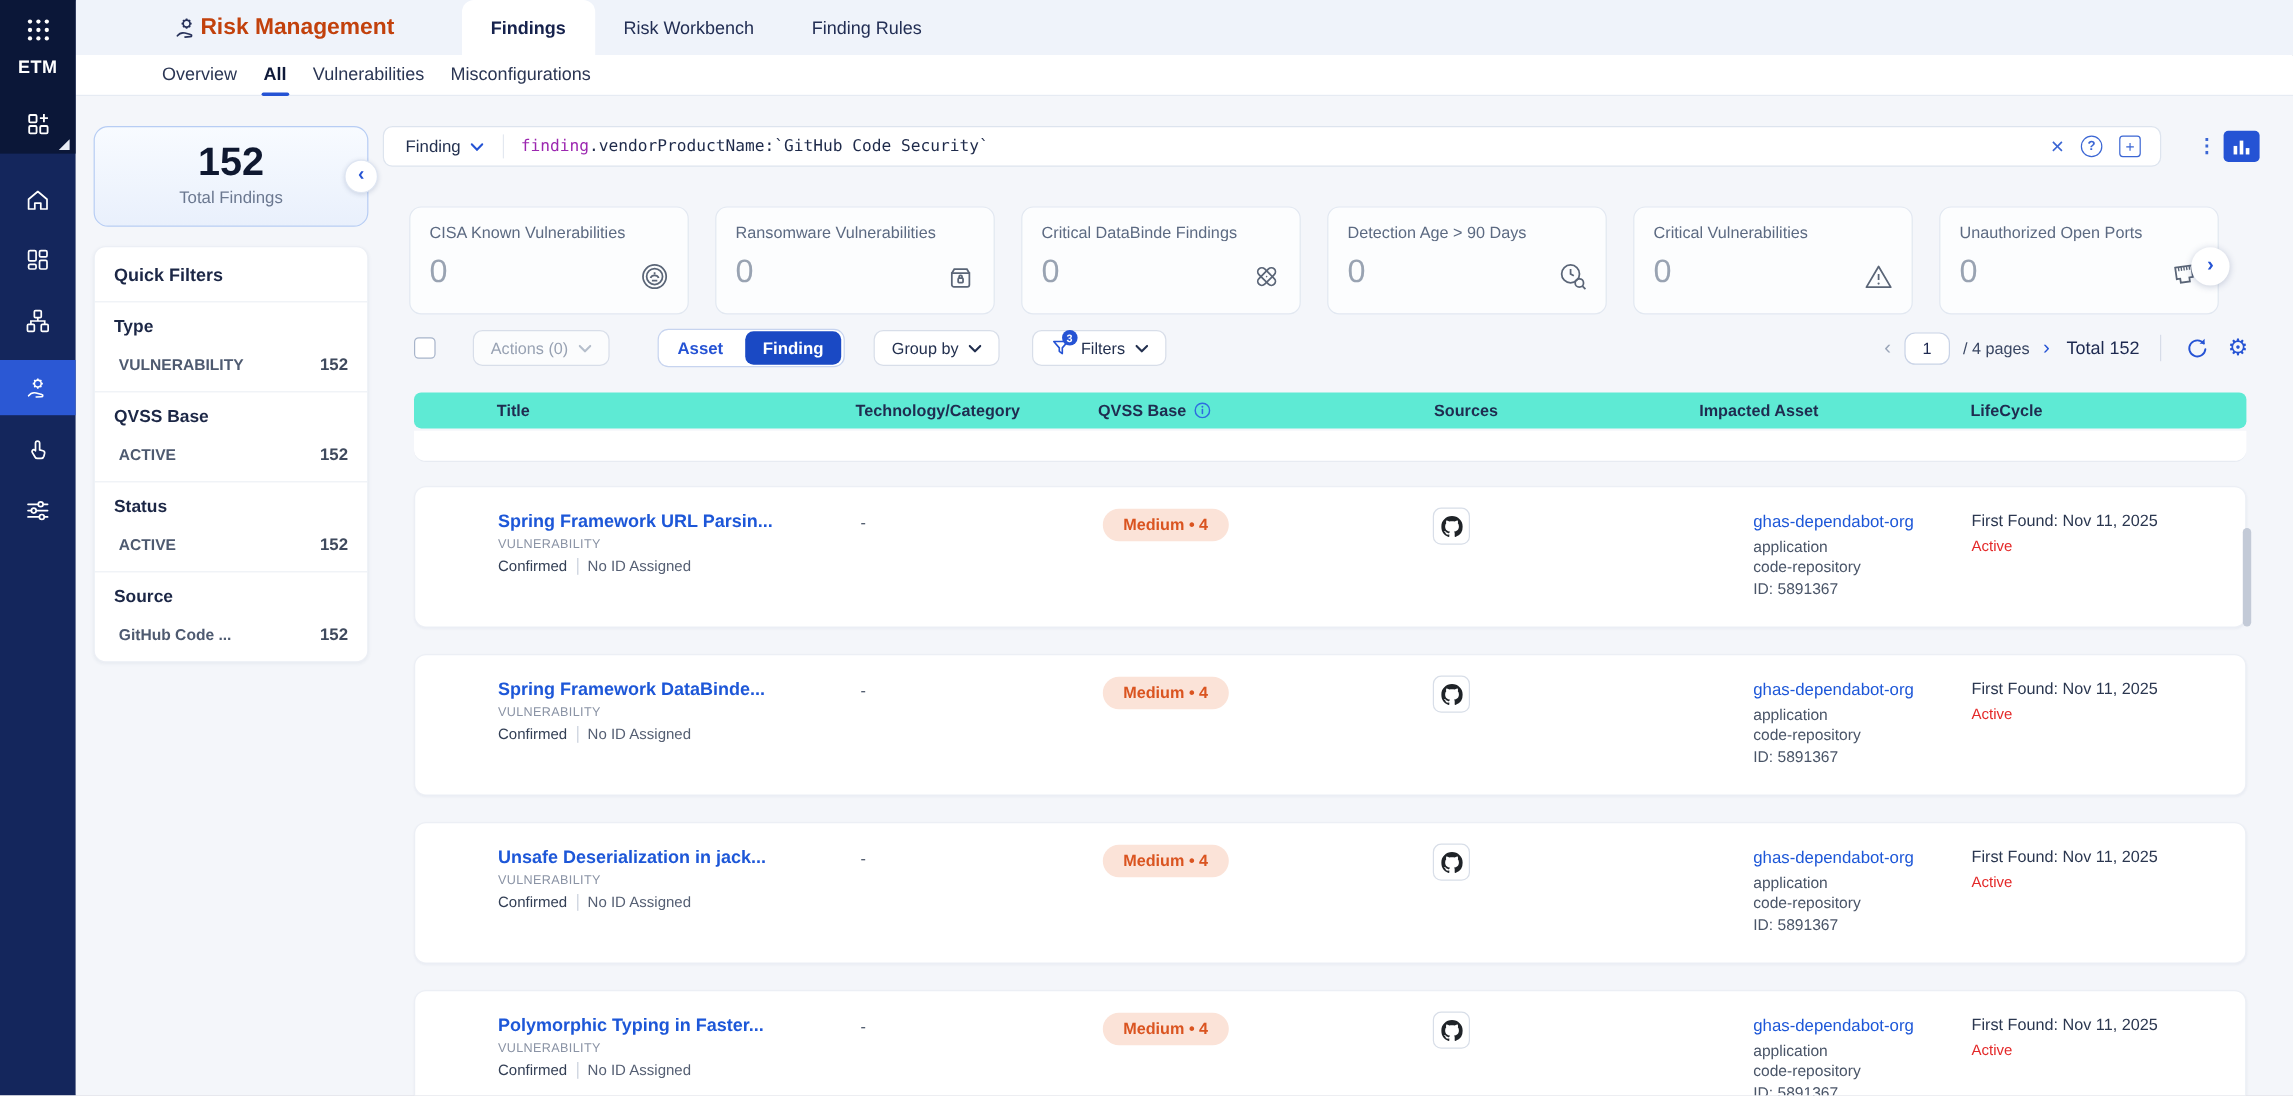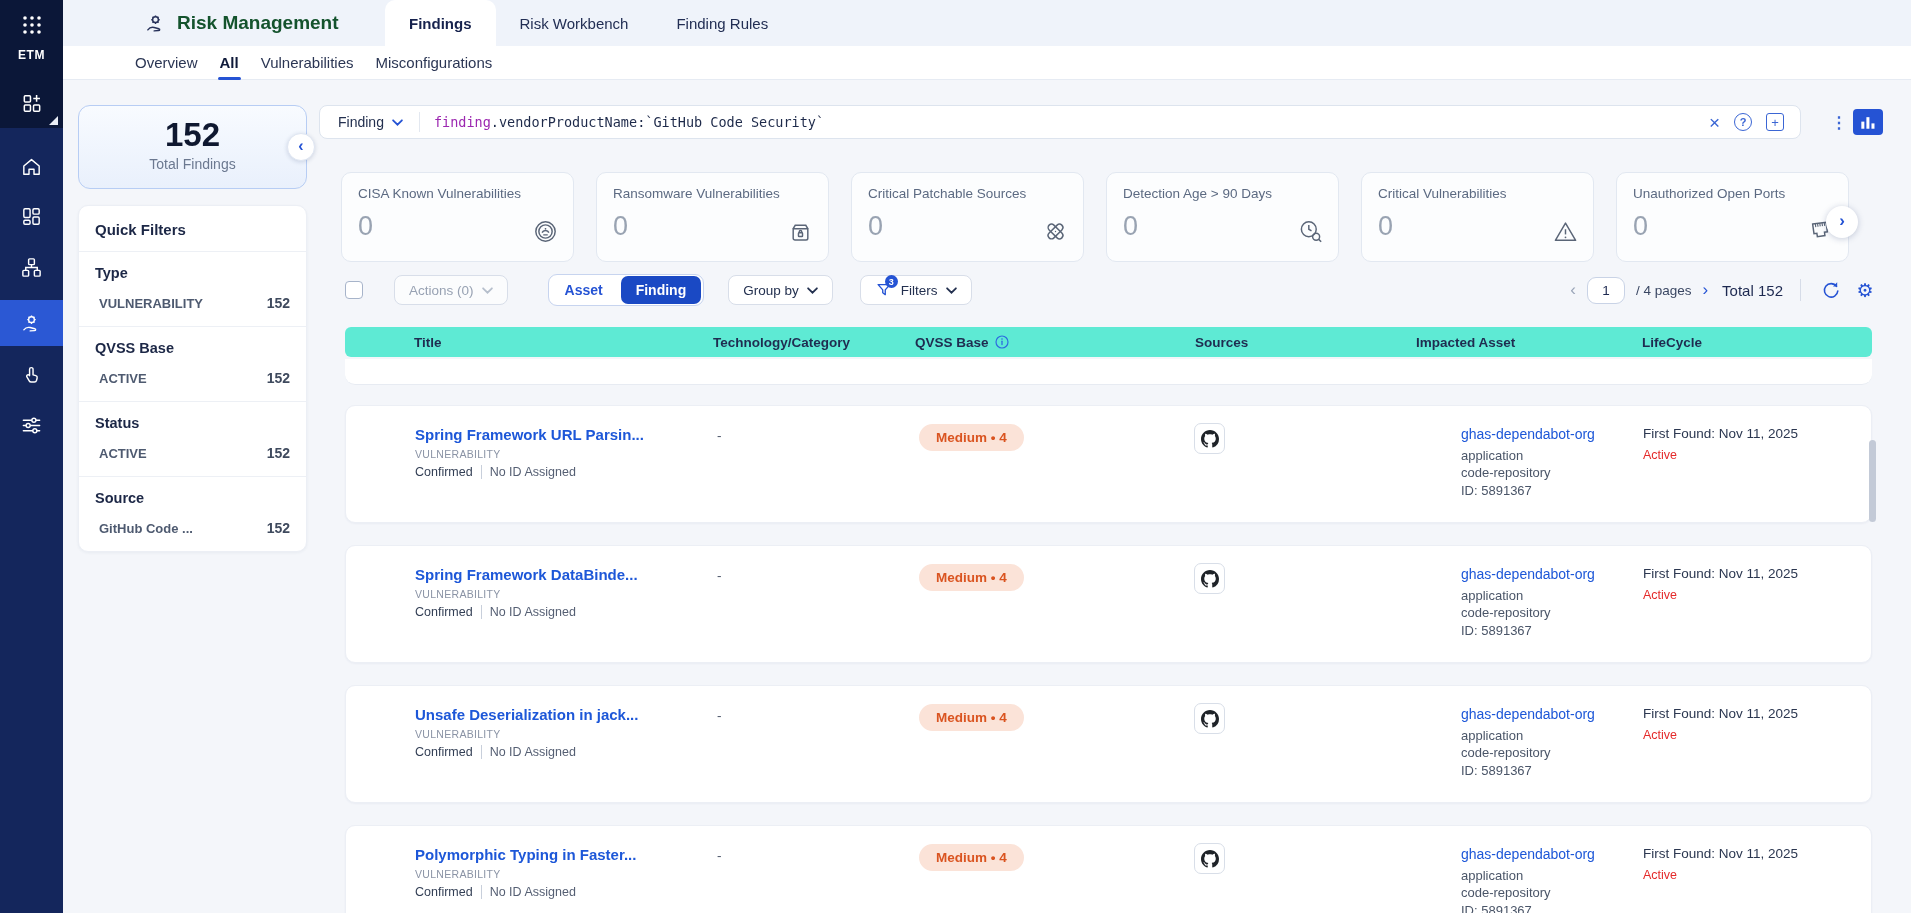--- a/index.html
+++ b/index.html
@@ -3,30 +3,30 @@
 <meta charset="utf-8">
 <style>
   * { margin:0; padding:0; box-sizing:border-box; }
   html,body { width:1911px; height:913px; font-family:"Liberation Sans",sans-serif; color:#1e2a4a; background:#fff; }
   .screen { position:relative; width:1911px; height:913px; overflow:hidden; background:#fff; box-shadow:inset 0 0 0 1px #97a0b2; }
 
   
   .sidebar { position:absolute; left:0; top:0; width:63px; height:913px; background:#14265c; z-index:5; }
   .launcher { position:absolute; left:0; top:0; width:63px; height:128px; background:#0b1738; }
   .grid9 { position:absolute; left:50%; transform:translateX(-50%); top:14px; }
-  .etm { position:absolute; top:48px; width:63px; text-align:center; color:#fff; font-weight:bold; font-size:12px; letter-spacing:.5px; }
+  .etm { position:absolute; top:48px; width:63px; text-align:center; color:#fff; font-weight:bold; font-size:15px; letter-spacing:.5px; }
   .gridplus { position:absolute; left:50%; transform:translateX(-50%); top:92px; }
   .corner-tri { position:absolute; right:5px; bottom:3px; width:0; height:0; border-left:9px solid transparent; border-bottom:9px solid #e9edf5; }
   .rail-item { position:absolute; left:0; width:63px; height:40px; display:flex; align-items:center; justify-content:center; cursor:pointer; }
   .rail-item.active-block { height:46px; background:#2b58d4; }
   .rail-item svg { width:23px; height:23px; }
 
   
   .topbar { position:absolute; left:63px; top:0; right:0; height:46px; background:#eff3fa; z-index:3; }
-  .product { position:absolute; left:81px; top:0; height:46px; display:flex; align-items:center; gap:10px; color:#14532d; }
+  .product { position:absolute; left:81px; top:0; height:46px; display:flex; align-items:center; color:#c2410c; }
   .product svg { width:23px; height:23px; color:#27315a; }
   .product-title { font-size:19px; font-weight:bold; }
   .tabs { position:absolute; left:322px; top:0; height:46px; display:flex; align-items:stretch; }
   .tab { padding:0 24px; display:flex; align-items:center; font-size:15px; color:#222e54; cursor:pointer; white-space:nowrap; }
   .tab.active { background:#fff; border-radius:10px 10px 0 0; font-weight:bold; color:#16224d; }
   .subnav { position:absolute; left:63px; top:46px; right:0; height:34px; background:#fff; display:flex; align-items:center; padding-left:70px; gap:18px; border-bottom:1px solid #e6ebf3; z-index:3; }
   .subtab { position:relative; height:34px; display:flex; align-items:center; padding:0 2px; font-size:15px; color:#2b3654; cursor:pointer; }
   .subtab.active { font-weight:bold; color:#0f1a3a; }
   .subtab.active::after { content:""; position:absolute; left:0; right:0; bottom:0; height:3px; background:var(--accent); border-radius:2px; }
   .content-bg { position:absolute; left:63px; top:80px; right:0; bottom:0; background:#f4f6fa; }
@@ -304,21 +304,21 @@
       <span class="scard-icon">
         <svg viewBox="0 0 24 24" fill="none" stroke="currentColor" stroke-width="1.3">
             <path d="M5.5 9.5h13V18a1.6 1.6 0 0 1-1.6 1.6H7.1A1.6 1.6 0 0 1 5.5 18z"></path>
             <path d="M5.5 9.5l1.8-3h9.4l1.8 3"></path>
             <rect x="10.2" y="13.2" width="3.6" height="3.3" rx="0.6"></rect>
             <path d="M10.9 13.2v-1a1.1 1.1 0 0 1 2.2 0v1"></path>
           </svg>
       </span>
     </div>
     <div class="scard">
-      <div class="scard-label">Critical Patchable Sources</div>
+      <div class="scard-label">Critical DataBinde Findings</div>
       <div class="scard-value">0</div>
       <span class="scard-icon">
         <svg viewBox="0 0 24 24" fill="none" stroke="currentColor" stroke-width="1.3">
             <g transform="rotate(45 12 12)">
               <rect x="4" y="9" width="16" height="6" rx="3"></rect>
             </g>
             <g transform="rotate(-45 12 12)">
               <rect x="4" y="9" width="16" height="6" rx="3"></rect>
             </g>
             <circle cx="12" cy="12" r="0.6" fill="currentColor" stroke="none"></circle>

